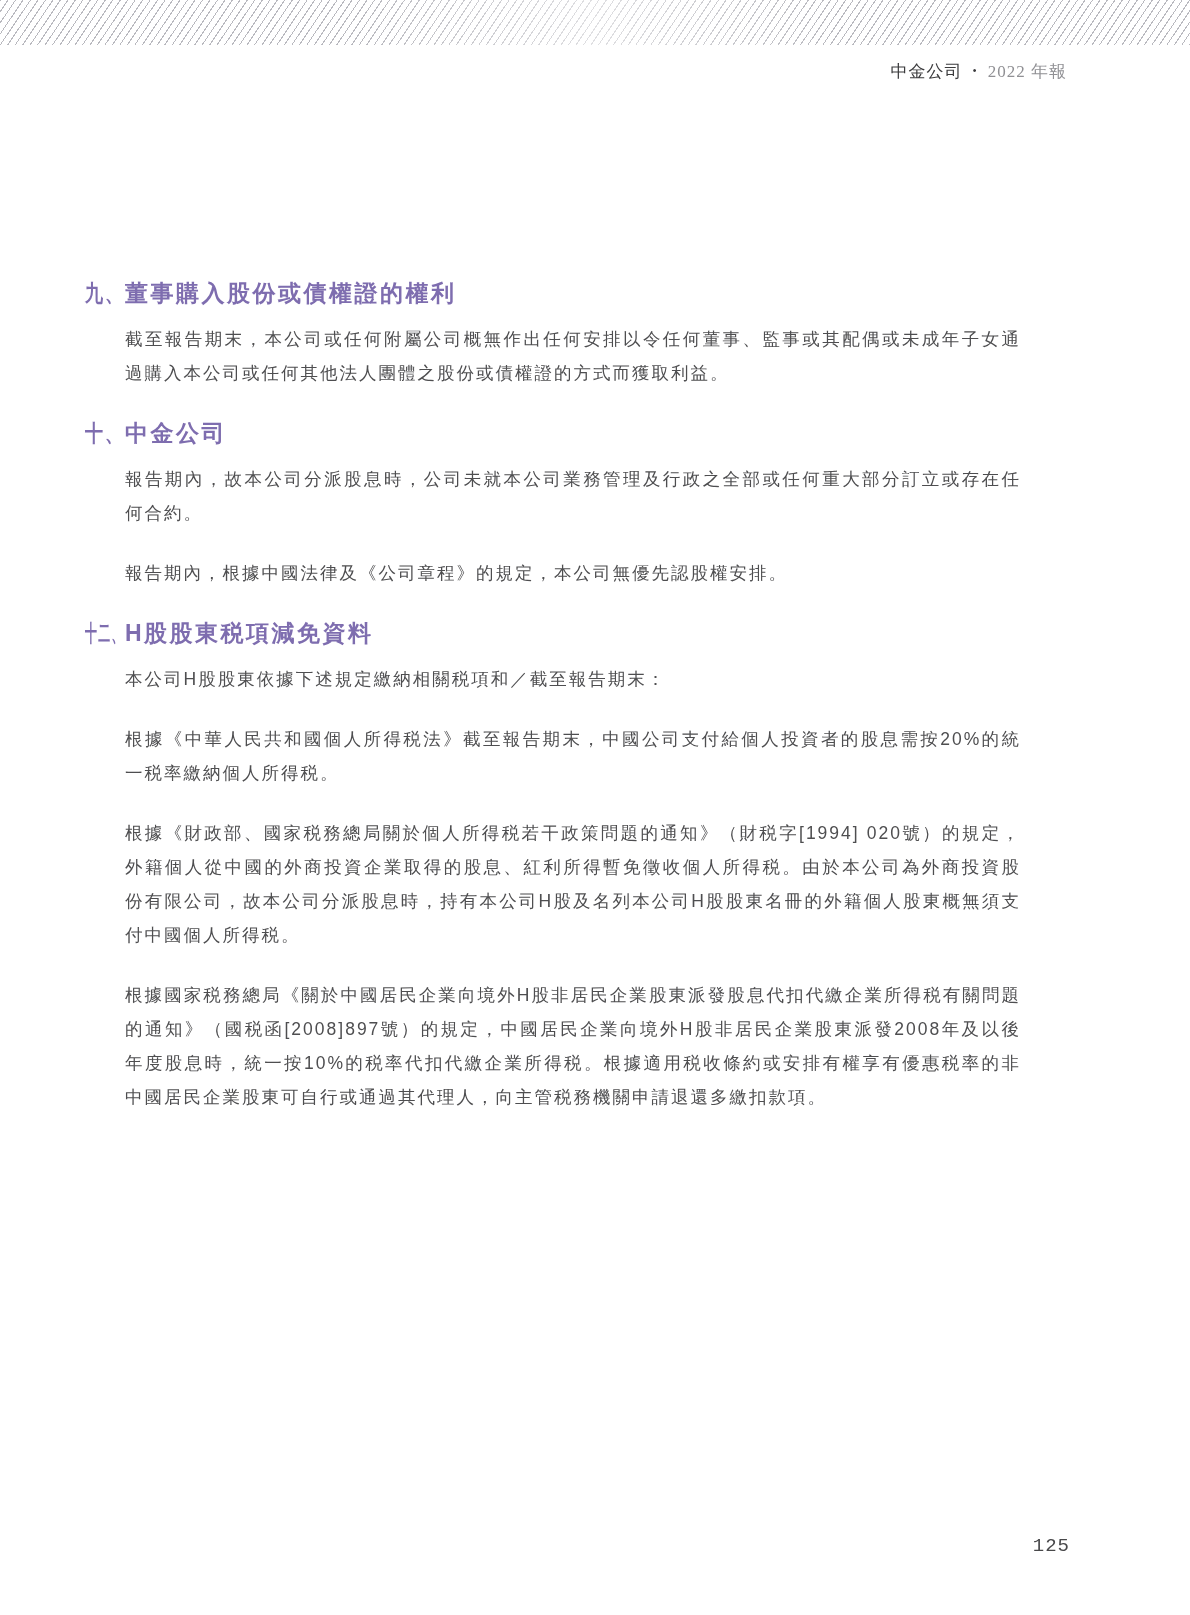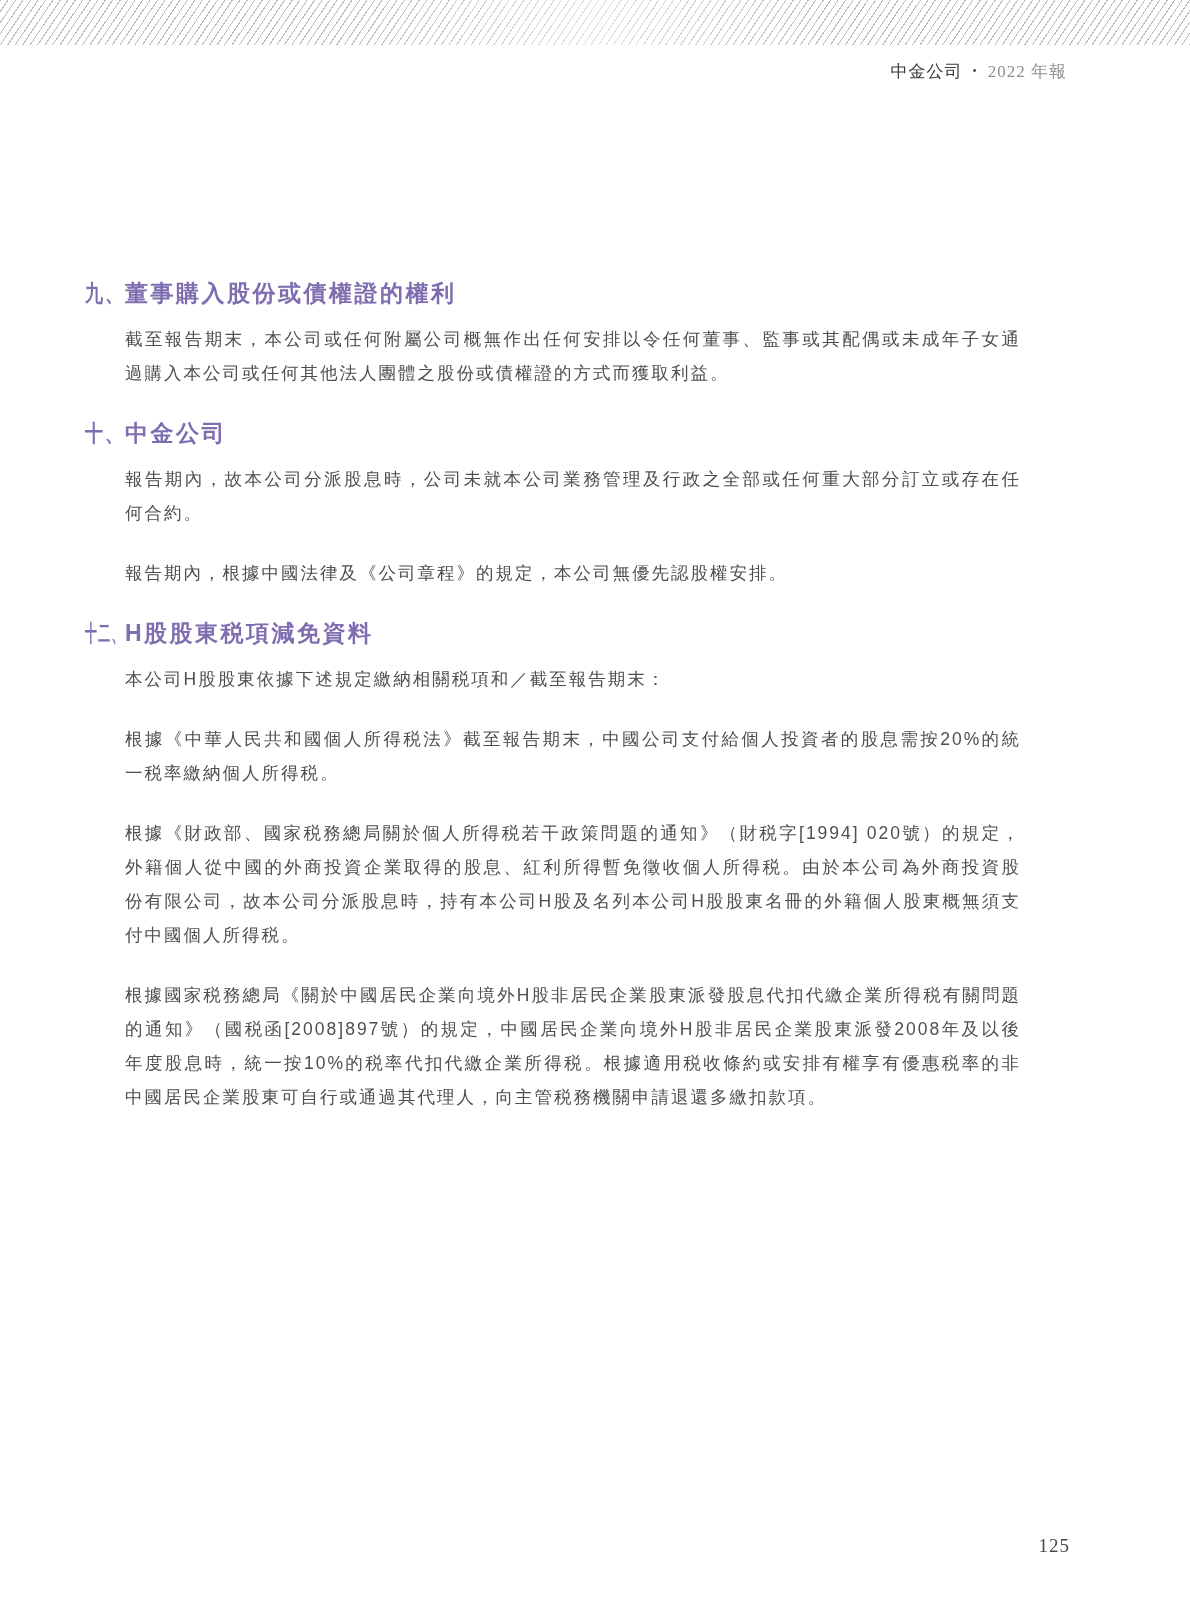--- a/index.html
+++ b/index.html
@@ -88,21 +88,21 @@
     font-size: 17.5px;
     line-height: 34px;
     letter-spacing: 2px;
     color: var(--body-text, #4E4E50);
     text-align: justify;
   }
   .page-number {
     position: absolute;
     right: 120px;
     bottom: 58px;
-    font-family: Liberation Serif, serif;
+    font-family: Liberation Mono, monospace;
     font-size: 19px;
     letter-spacing: 1px;
     color: var(--page-number-color, #48484A);
     margin-top: 14px;
   }
 </style>
 </head>
 <body>
 
 <div class="page">

